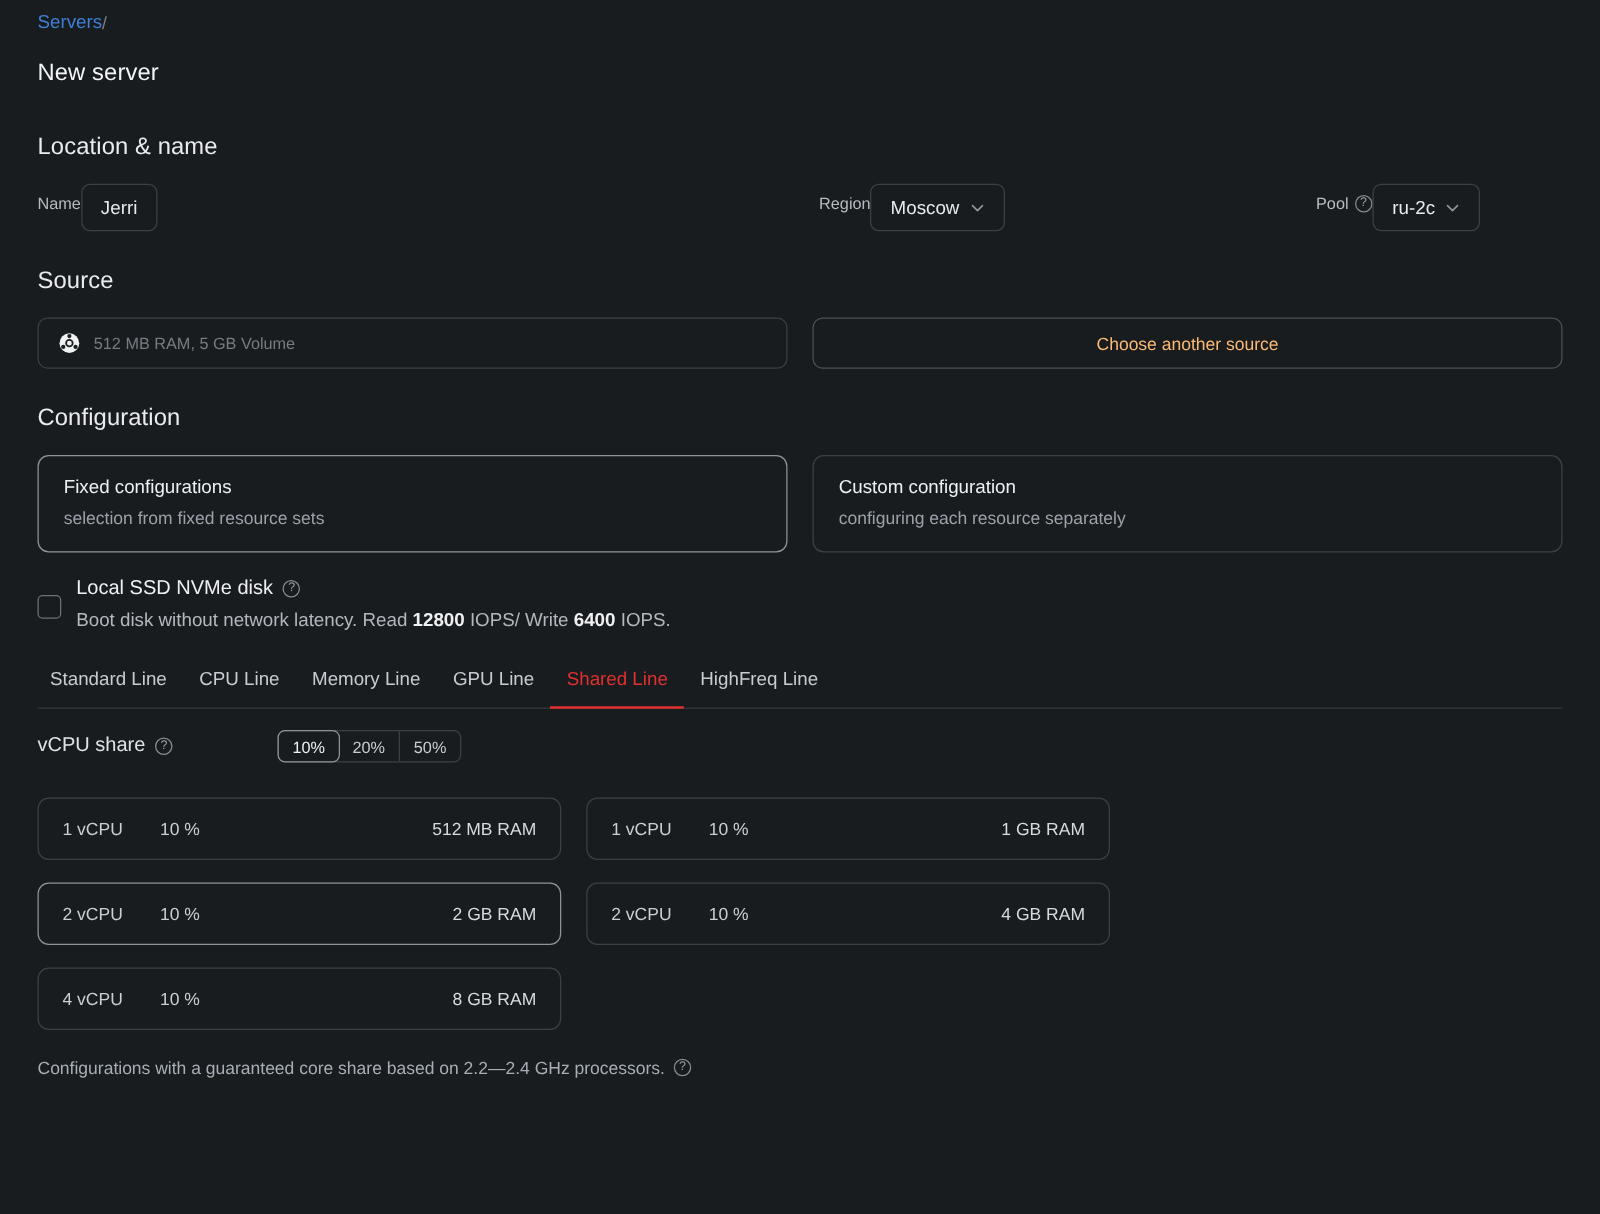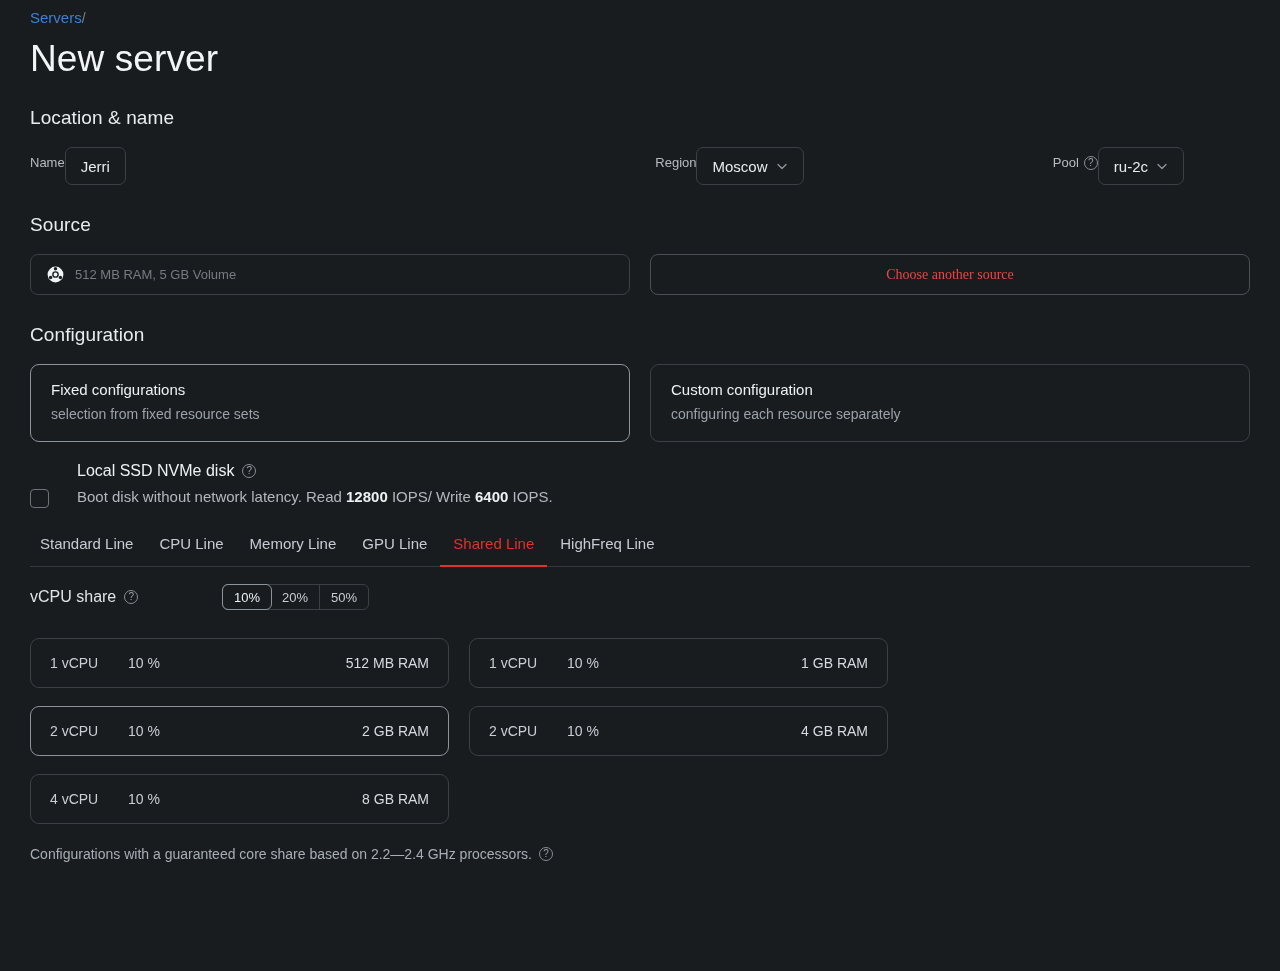--- a/index.html
+++ b/index.html
@@ -27,21 +27,21 @@
     line-height: 20px;
     display: flex;
     align-items: flex-start;
     gap: 0;
   }
   .breadcrumb-link { color: #3f7fd6; cursor: pointer; }
   .breadcrumb-sep { color: #7b8288; font-size: 14px; }
 
   
   .page-title {
-    font-size: 37px;
+    font-size: 19px;
     font-weight: 400;
     line-height: 38px;
     color: #f2f4f6;
     margin-top: 12px;
     letter-spacing: .1px;
   }
 
   
   .section-title {
     font-size: 19px;
@@ -131,23 +131,23 @@
   .source-name { font-size: 15px; color: #eef0f2; flex: 1; }
   .source-meta { font-size: 13px; color: #757c83; }
 
   .ubuntu-icon { width: 17px; height: 17px; flex: none; }
 
   .outline-btn {
     height: 41px;
     border: 1px solid #4a5055;
     border-radius: 8px;
     background: #181c1f;
-    color: #ef4444;
+    color: #fdba74;
     font-size: 14px;
-    font-family: Liberation Serif, serif;
+    font-family: Liberation Sans, sans-serif;
     width: 100%;
     cursor: pointer;
   }
 
   
   .choice-card {
     height: 78px;
     border-radius: 9px;
     border: 1px solid #3a4045;
     background: #181c1f;
@@ -163,23 +163,23 @@
   .choice-sub {
     font-size: 14px;
     color: #9ba2a9;
     line-height: 22px;
     margin-top: 2px;
   }
 
   
   .check-row {
     display: flex;
-    gap: 28px;
+    gap: 12px;
     margin-top: 18px;
-    align-items: flex-end;
+    align-items: center;
   }
   .checkbox {
     width: 19px; height: 19px;
     border: 1px solid #6b7278;
     border-radius: 4px;
     background: #181c1f;
     flex: none;
     margin-top: 3px;
     cursor: pointer;
   }

